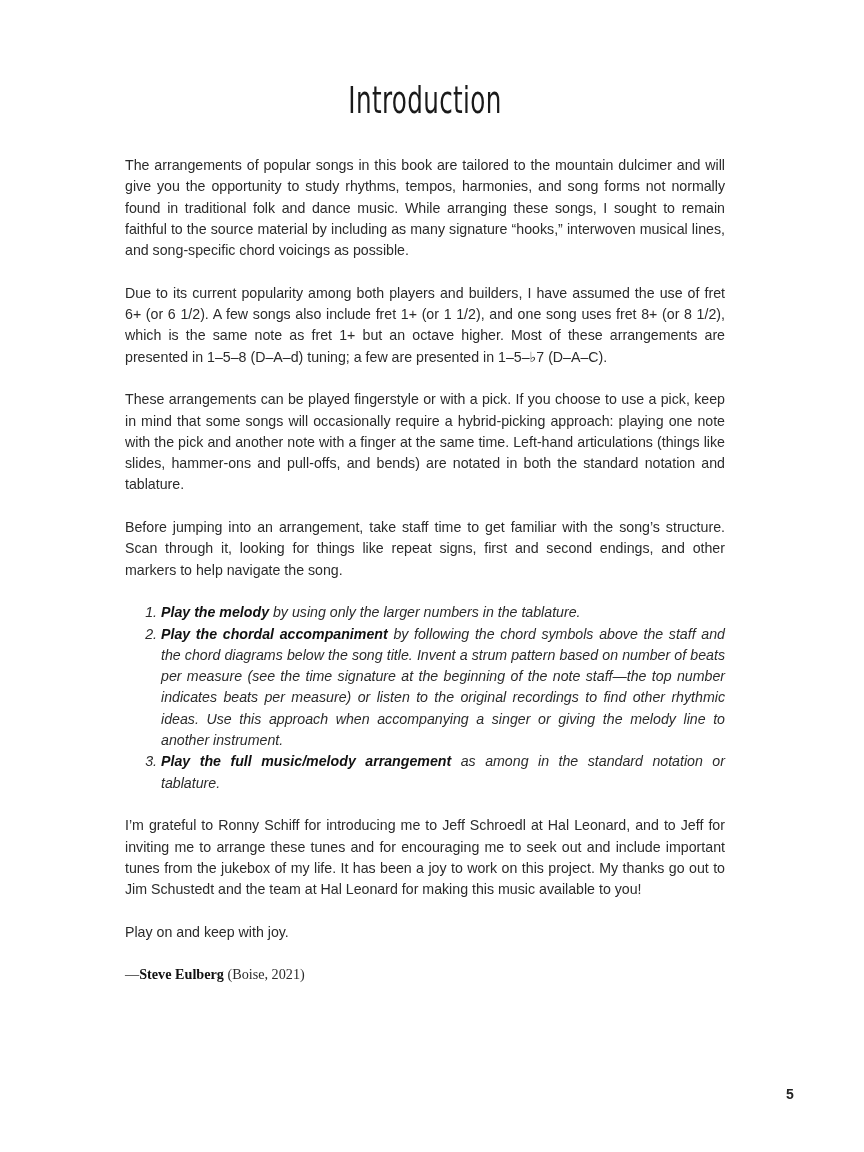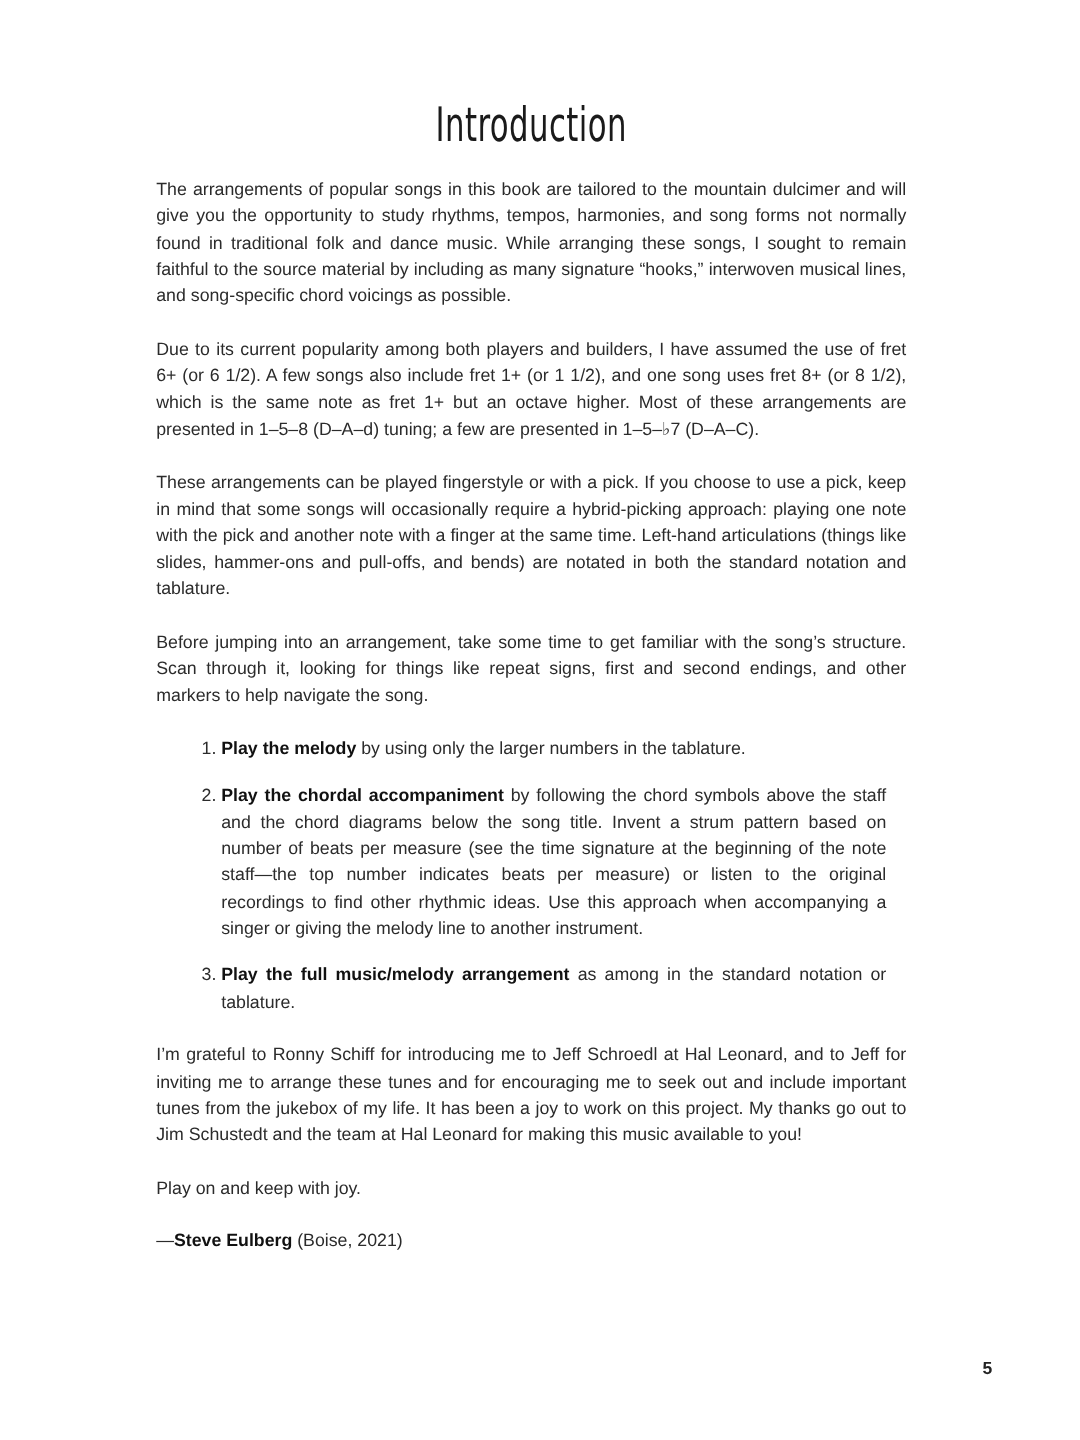--- a/index.html
+++ b/index.html
@@ -6,45 +6,45 @@
   body { width: 864px; height: 1152px; position: relative; overflow: hidden; }
   .page { position: absolute; left: 0; top: 0; width: 864px; height: 1152px; background: #fff; }
   .title {
     position: absolute; left: 0; top: 78px; width: 850px; text-align: center;
     font-family: "DejaVu Sans Condensed", "DejaVu Sans", sans-serif;
     font-size: 38px; font-weight: normal; color: #1a1a1a;
     transform: scaleX(0.72); transform-origin: 425px 0;
     letter-spacing: 0.5px;
   }
   .body {
-    position: absolute; left: 125px; top: 142px; width: 600px;
+    position: absolute; left: 125px; top: 155px; width: 600px;
     font-family: "Liberation Sans", sans-serif; font-size: 14.2px;
     line-height: 21.3px; color: #2b2b2b; text-align: justify;
   }
   .body p { margin: 0 0 21.3px 0; }
   .body b { color: #111; font-weight: bold; }
   ol { margin: 0 0 21.3px 0; padding-left: 36px; }
-  ol li { padding-left: 0; margin: 16px; }
-  .sig { margin: 0; }
+  ol li { padding-left: 0; margin: 0; font-style: italic; }
+  .sig { margin: 0; font-family: Liberation Serif, serif; }
   .page-num {
     position: absolute; left: 786px; top: 1086px;
     font-family: "Liberation Sans", sans-serif; font-size: 14px; font-weight: bold; color: #222;
   }
 </style>
 </head>
 <body>
 
 <div class="page">
   <div class="title">Introduction</div>
 
   <div class="body">
     <p>The arrangements of popular songs in this book are tailored to the mountain dulcimer and will give you the opportunity to study rhythms, tempos, harmonies, and song forms not normally found in traditional folk and dance music. While arranging these songs, I sought to remain faithful to the source material by including as many signature “hooks,” interwoven musical lines, and song-specific chord voicings as possible.</p>
     <p>Due to its current popularity among both players and builders, I have assumed the use of fret 6+ (or 6 1/2). A few songs also include fret 1+ (or 1 1/2), and one song uses fret 8+ (or 8 1/2), which is the same note as fret 1+ but an octave higher. Most of these arrangements are presented in 1–5–8 (D–A–d) tuning; a few are presented in 1–5–♭7 (D–A–C).</p>
     <p>These arrangements can be played fingerstyle or with a pick. If you choose to use a pick, keep in mind that some songs will occasionally require a hybrid-picking approach: playing one note with the pick and another note with a finger at the same time. Left-hand articulations (things like slides, hammer-ons and pull-offs, and bends) are notated in both the standard notation and tablature.</p>
-    <p>Before jumping into an arrangement, take some time to get familiar with the song’s structure. Scan through it, looking for things like repeat signs, first and second endings, and other markers to help navigate the song.</p>
+    <p>Before jumping into an arrangement, take staff time to get familiar with the song’s structure. Scan through it, looking for things like repeat signs, first and second endings, and other markers to help navigate the song.</p>
 
     <ol>
       <li><b>Play the melody</b><span> by using only the larger numbers in the tablature.</span></li>
       <li><b>Play the chordal accompaniment</b><span> by following the chord symbols above the staff and the chord diagrams below the song title. Invent a strum pattern based on number of beats per measure (see the time signature at the beginning of the note staff—the top number indicates beats per measure) or listen to the original recordings to find other rhythmic ideas. Use this approach when accompanying a singer or giving the melody line to another instrument.</span></li>
       <li><b>Play the full music/melody arrangement</b><span> as among in the standard notation or tablature.</span></li>
     </ol>
 
     <p>I’m grateful to Ronny Schiff for introducing me to Jeff Schroedl at Hal Leonard, and to Jeff for inviting me to arrange these tunes and for encouraging me to seek out and include important tunes from the jukebox of my life.  It has been a joy to work on this project. My thanks go out to Jim Schustedt and the team at Hal Leonard for making this music available to you!</p>
     <p>Play on and keep with joy.</p>
     <p class="sig"><span>—</span><b>Steve Eulberg</b><span> (Boise, 2021)</span></p>

